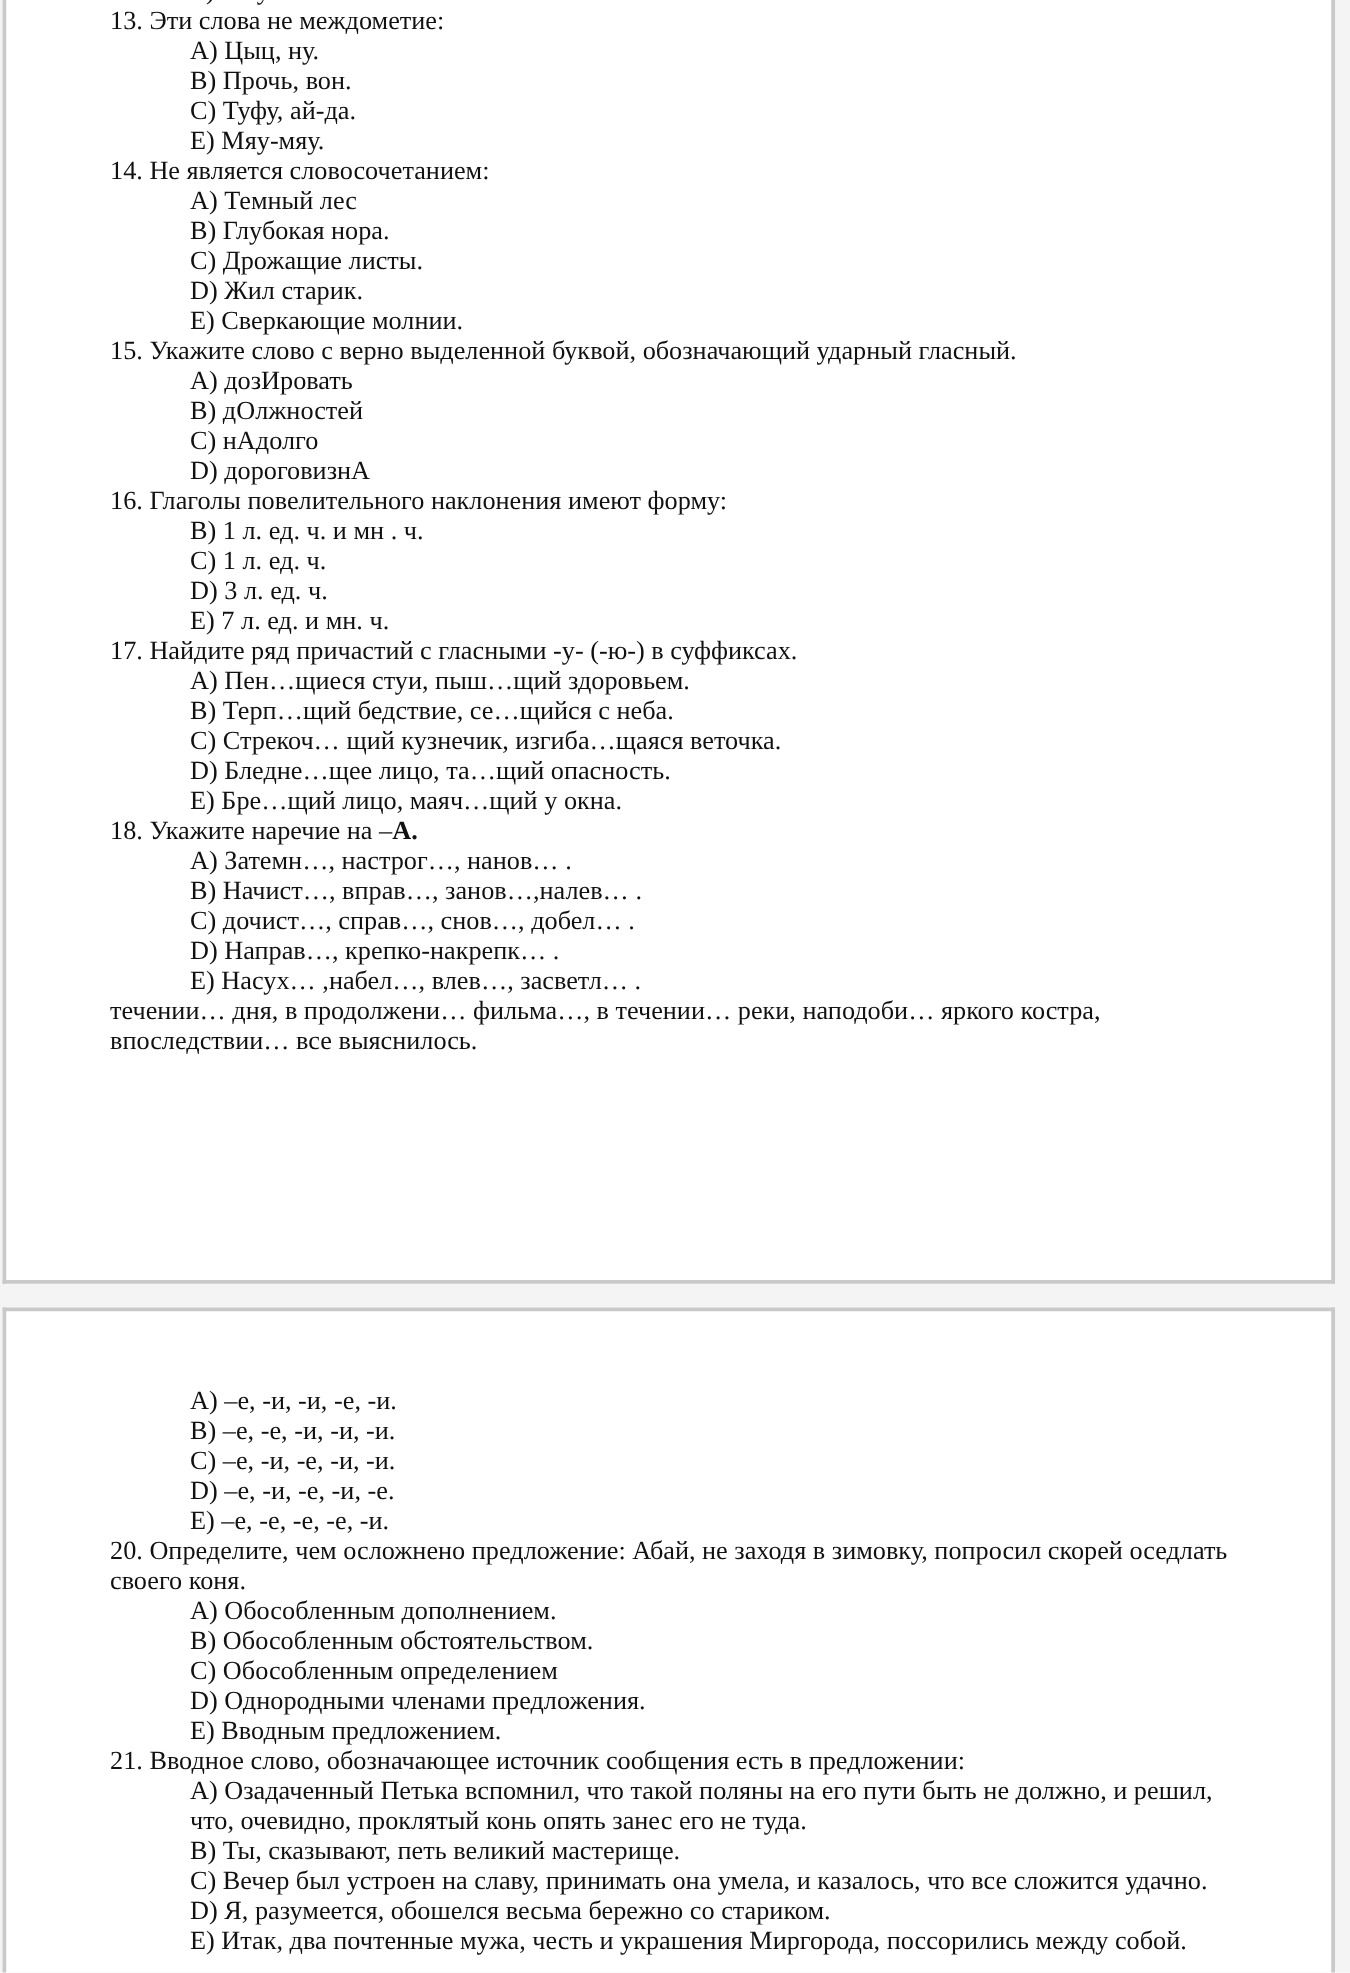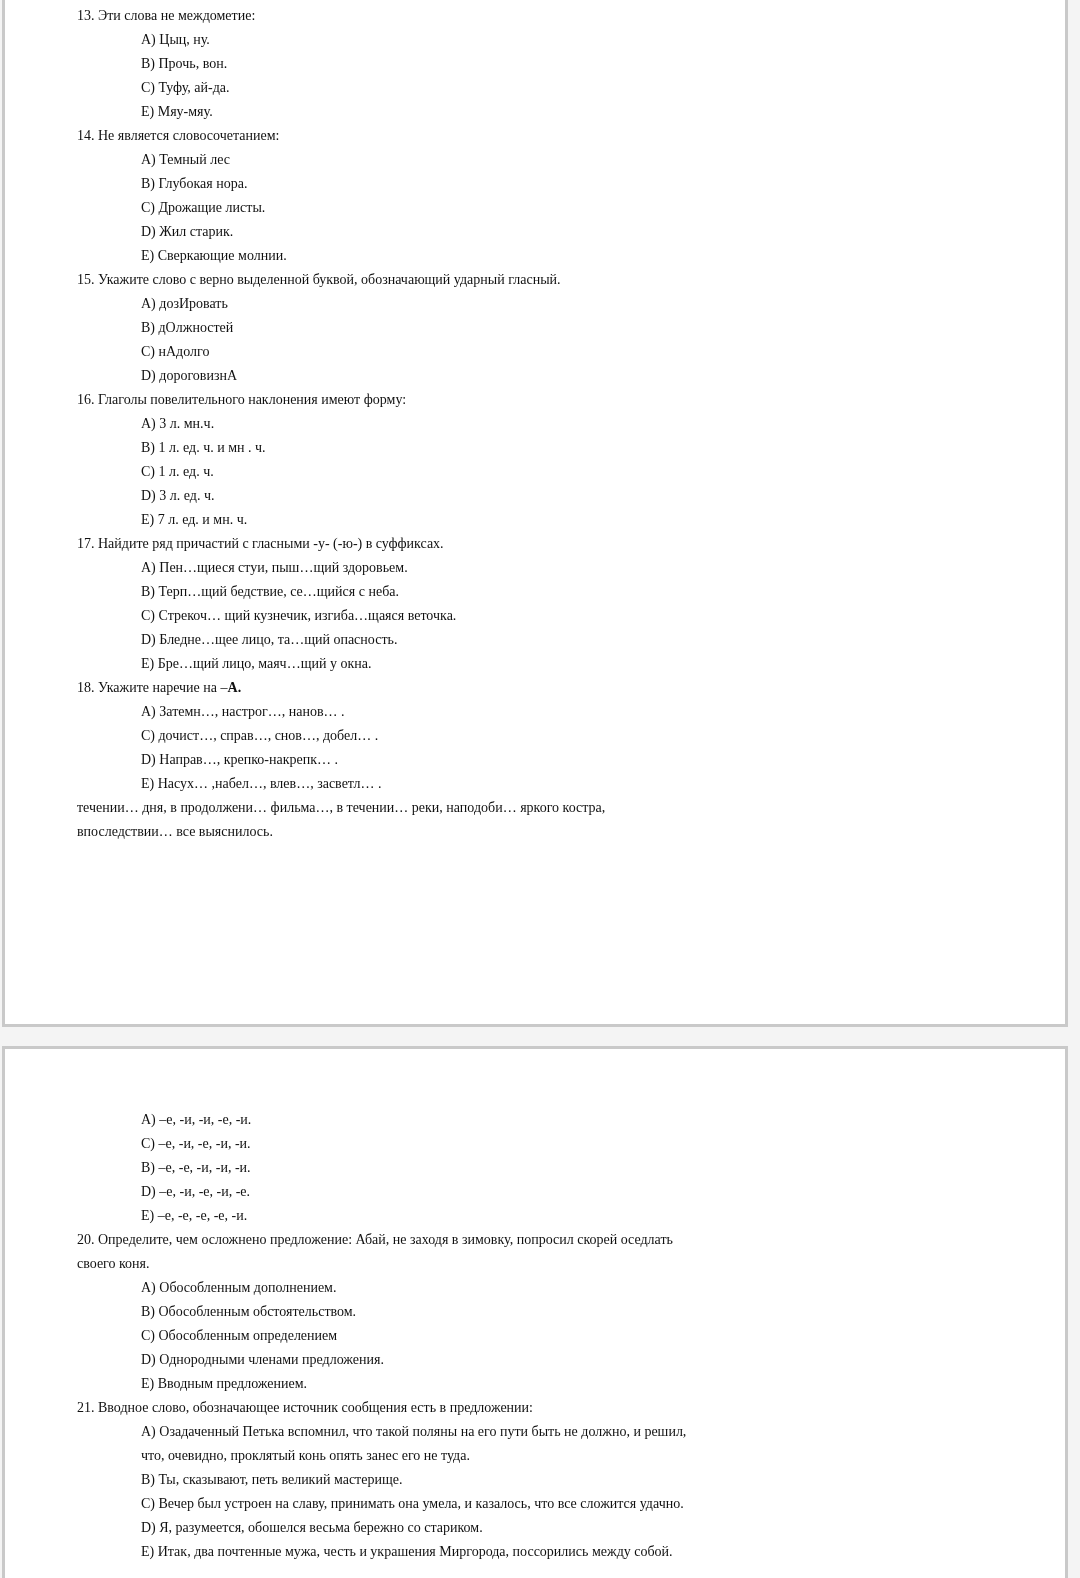--- a/index.html
+++ b/index.html
@@ -15,23 +15,23 @@
     left: 2px;
     width: 1066px;
     background: #fff;
     border: 3px solid #c9c9c9;
     box-sizing: border-box;
   }
   #page1 { top: -6px; height: 1033px; border-top: none; }
   #page2 { top: 1046px; height: 540px; border-bottom: none; }
   .content {
     position: absolute;
-    left: 72px;
+    left: 83px;
     right: 60px;
-    font-size: 14px;
+    font-size: 21px;
     line-height: 24px;
   }
   #page1 .content { top: 6px; }
   #page2 .content { top: 59px; }
   .q { margin: 0; }
   .opt { margin: 0; padding-left: 64px; }
   .opt.wrap { padding-left: 64px; }
   .partial { height: 4px; overflow: hidden; position: relative; }
   .partial span { position: absolute; bottom: 0; left: 64px; line-height: 24px; }
   b { font-weight: bold; }
@@ -58,49 +58,49 @@
     <p class="opt">D) Жил старик.</p>
     <p class="opt">E) Сверкающие молнии.</p>
 
     <p class="q"><span>15.</span> <span>Укажите слово с верно выделенной буквой, обозначающий ударный гласный.</span></p>
     <p class="opt">A) дозИровать</p>
     <p class="opt">B) дОлжностей</p>
     <p class="opt">C) нАдолго</p>
     <p class="opt">D) дороговизнА</p>
 
     <p class="q"><span>16.</span> <span>Глаголы повелительного наклонения имеют форму:</span></p>
-    <p class="opt">A) 3 л. мн.ч.</p>
     <p class="opt">B) 1 л. ед. ч. и мн . ч.</p>
     <p class="opt">C) 1 л. ед. ч.</p>
     <p class="opt">D) 3 л. ед. ч.</p>
     <p class="opt">E) 7 л. ед. и мн. ч.</p>
 
     <p class="q"><span>17.</span> <span>Найдите ряд причастий с гласными -у- (-ю-) в суффиксах.</span></p>
     <p class="opt">A) Пен…щиеся стуи, пыш…щий здоровьем.</p>
     <p class="opt">B) Терп…щий бедствие, се…щийся с неба.</p>
     <p class="opt">C) Стрекоч… щий кузнечик, изгиба…щаяся веточка.</p>
     <p class="opt">D) Бледне…щее лицо, та…щий опасность.</p>
     <p class="opt">E) Бре…щий лицо, маяч…щий у окна.</p>
 
     <p class="q"><span>18.</span> <span>Укажите наречие на –</span><b>А.</b></p>
     <p class="opt">A) Затемн…, настрог…, нанов… .</p>
+    <p class="opt">B) Начист…, вправ…, занов…,налев… .</p>
     <p class="opt">C) дочист…, справ…, снов…, добел… .</p>
     <p class="opt">D) Направ…, крепко-накрепк… .</p>
     <p class="opt">E) Насух… ,набел…, влев…, засветл… .</p>
 
     <p class="q">течении… дня, в продолжени… фильма…, в течении… реки, наподоби… яркого костра,</p>
     <p class="q">впоследствии… все выяснилось.</p>
   </div>
 </div>
 
 <div class="page" id="page2">
   <div class="content">
     <p class="opt">A) –е, -и, -и, -е, -и.</p>
+    <p class="opt">B) –е, -е, -и, -и, -и.</p>
     <p class="opt">C) –е, -и, -е, -и, -и.</p>
-    <p class="opt">B) –е, -е, -и, -и, -и.</p>
     <p class="opt">D) –е, -и, -е, -и, -е.</p>
     <p class="opt">E) –е, -е, -е, -е, -и.</p>
 
     <p class="q"><span>20.</span> <span>Определите, чем осложнено предложение: Абай, не заходя в зимовку, попросил скорей оседлать</span></p>
     <p class="q">своего коня.</p>
     <p class="opt">A) Обособленным дополнением.</p>
     <p class="opt">B) Обособленным обстоятельством.</p>
     <p class="opt">C) Обособленным определением</p>
     <p class="opt">D) Однородными членами предложения.</p>
     <p class="opt">E) Вводным предложением.</p>

